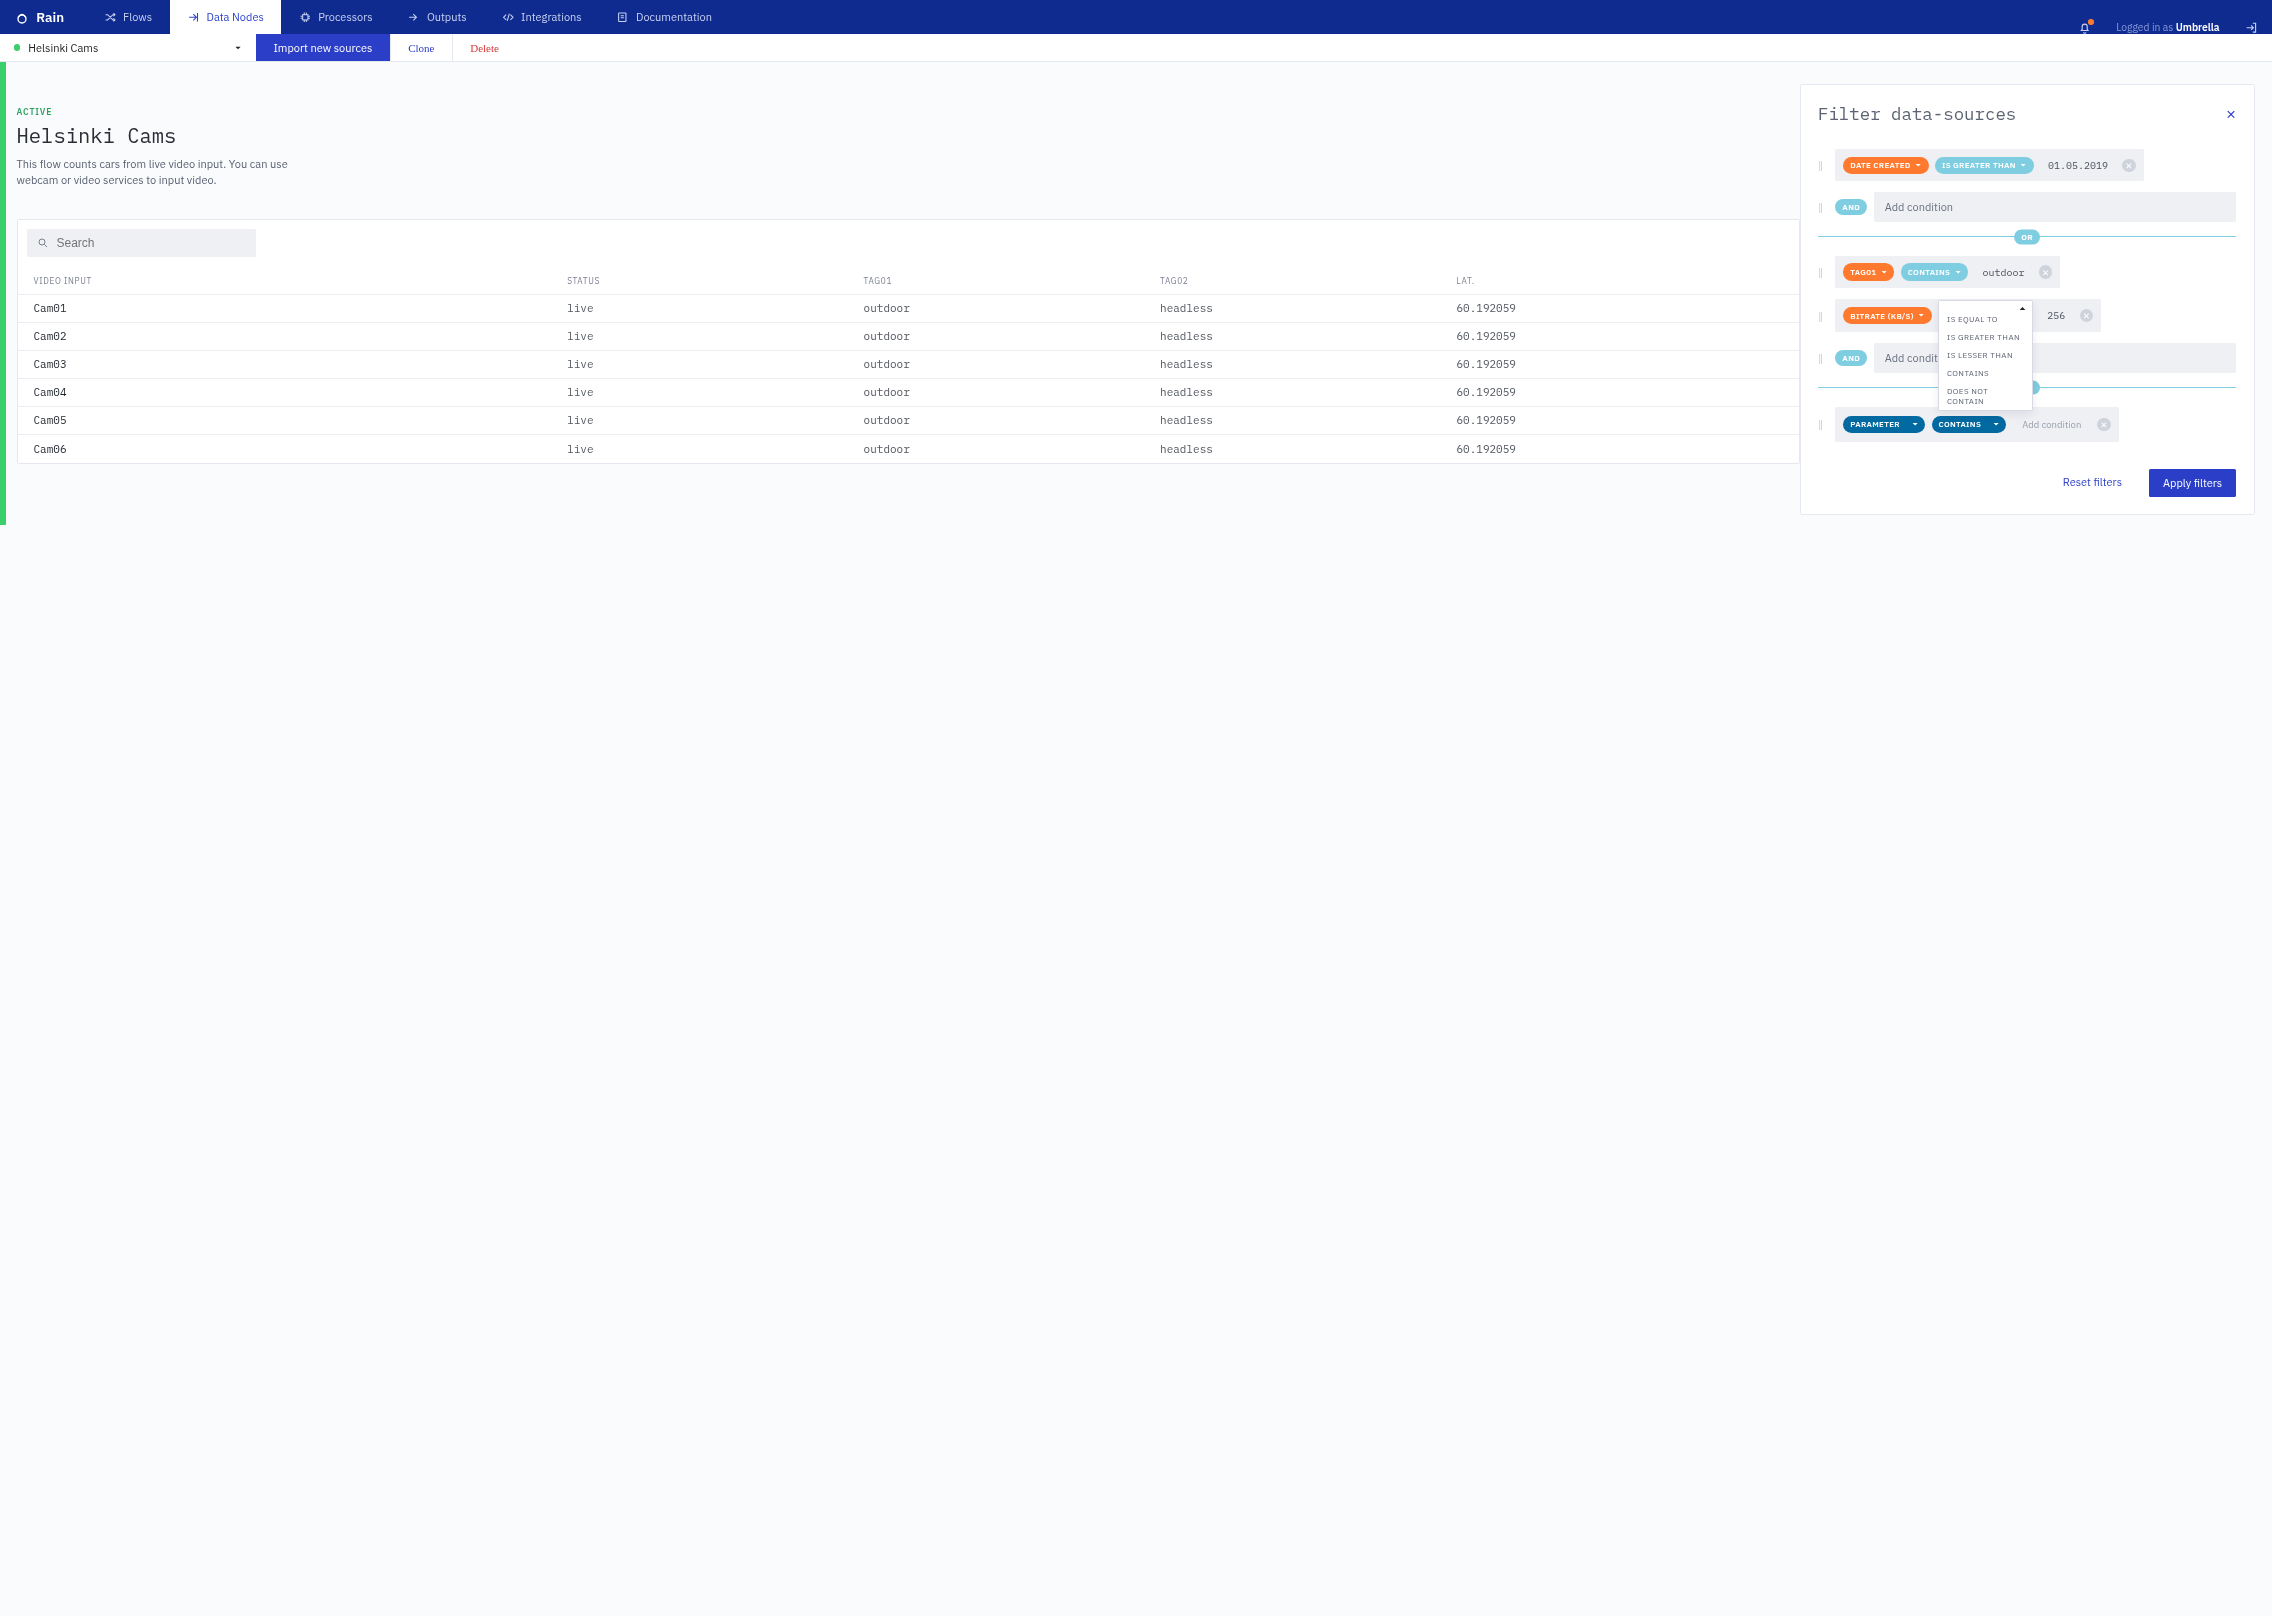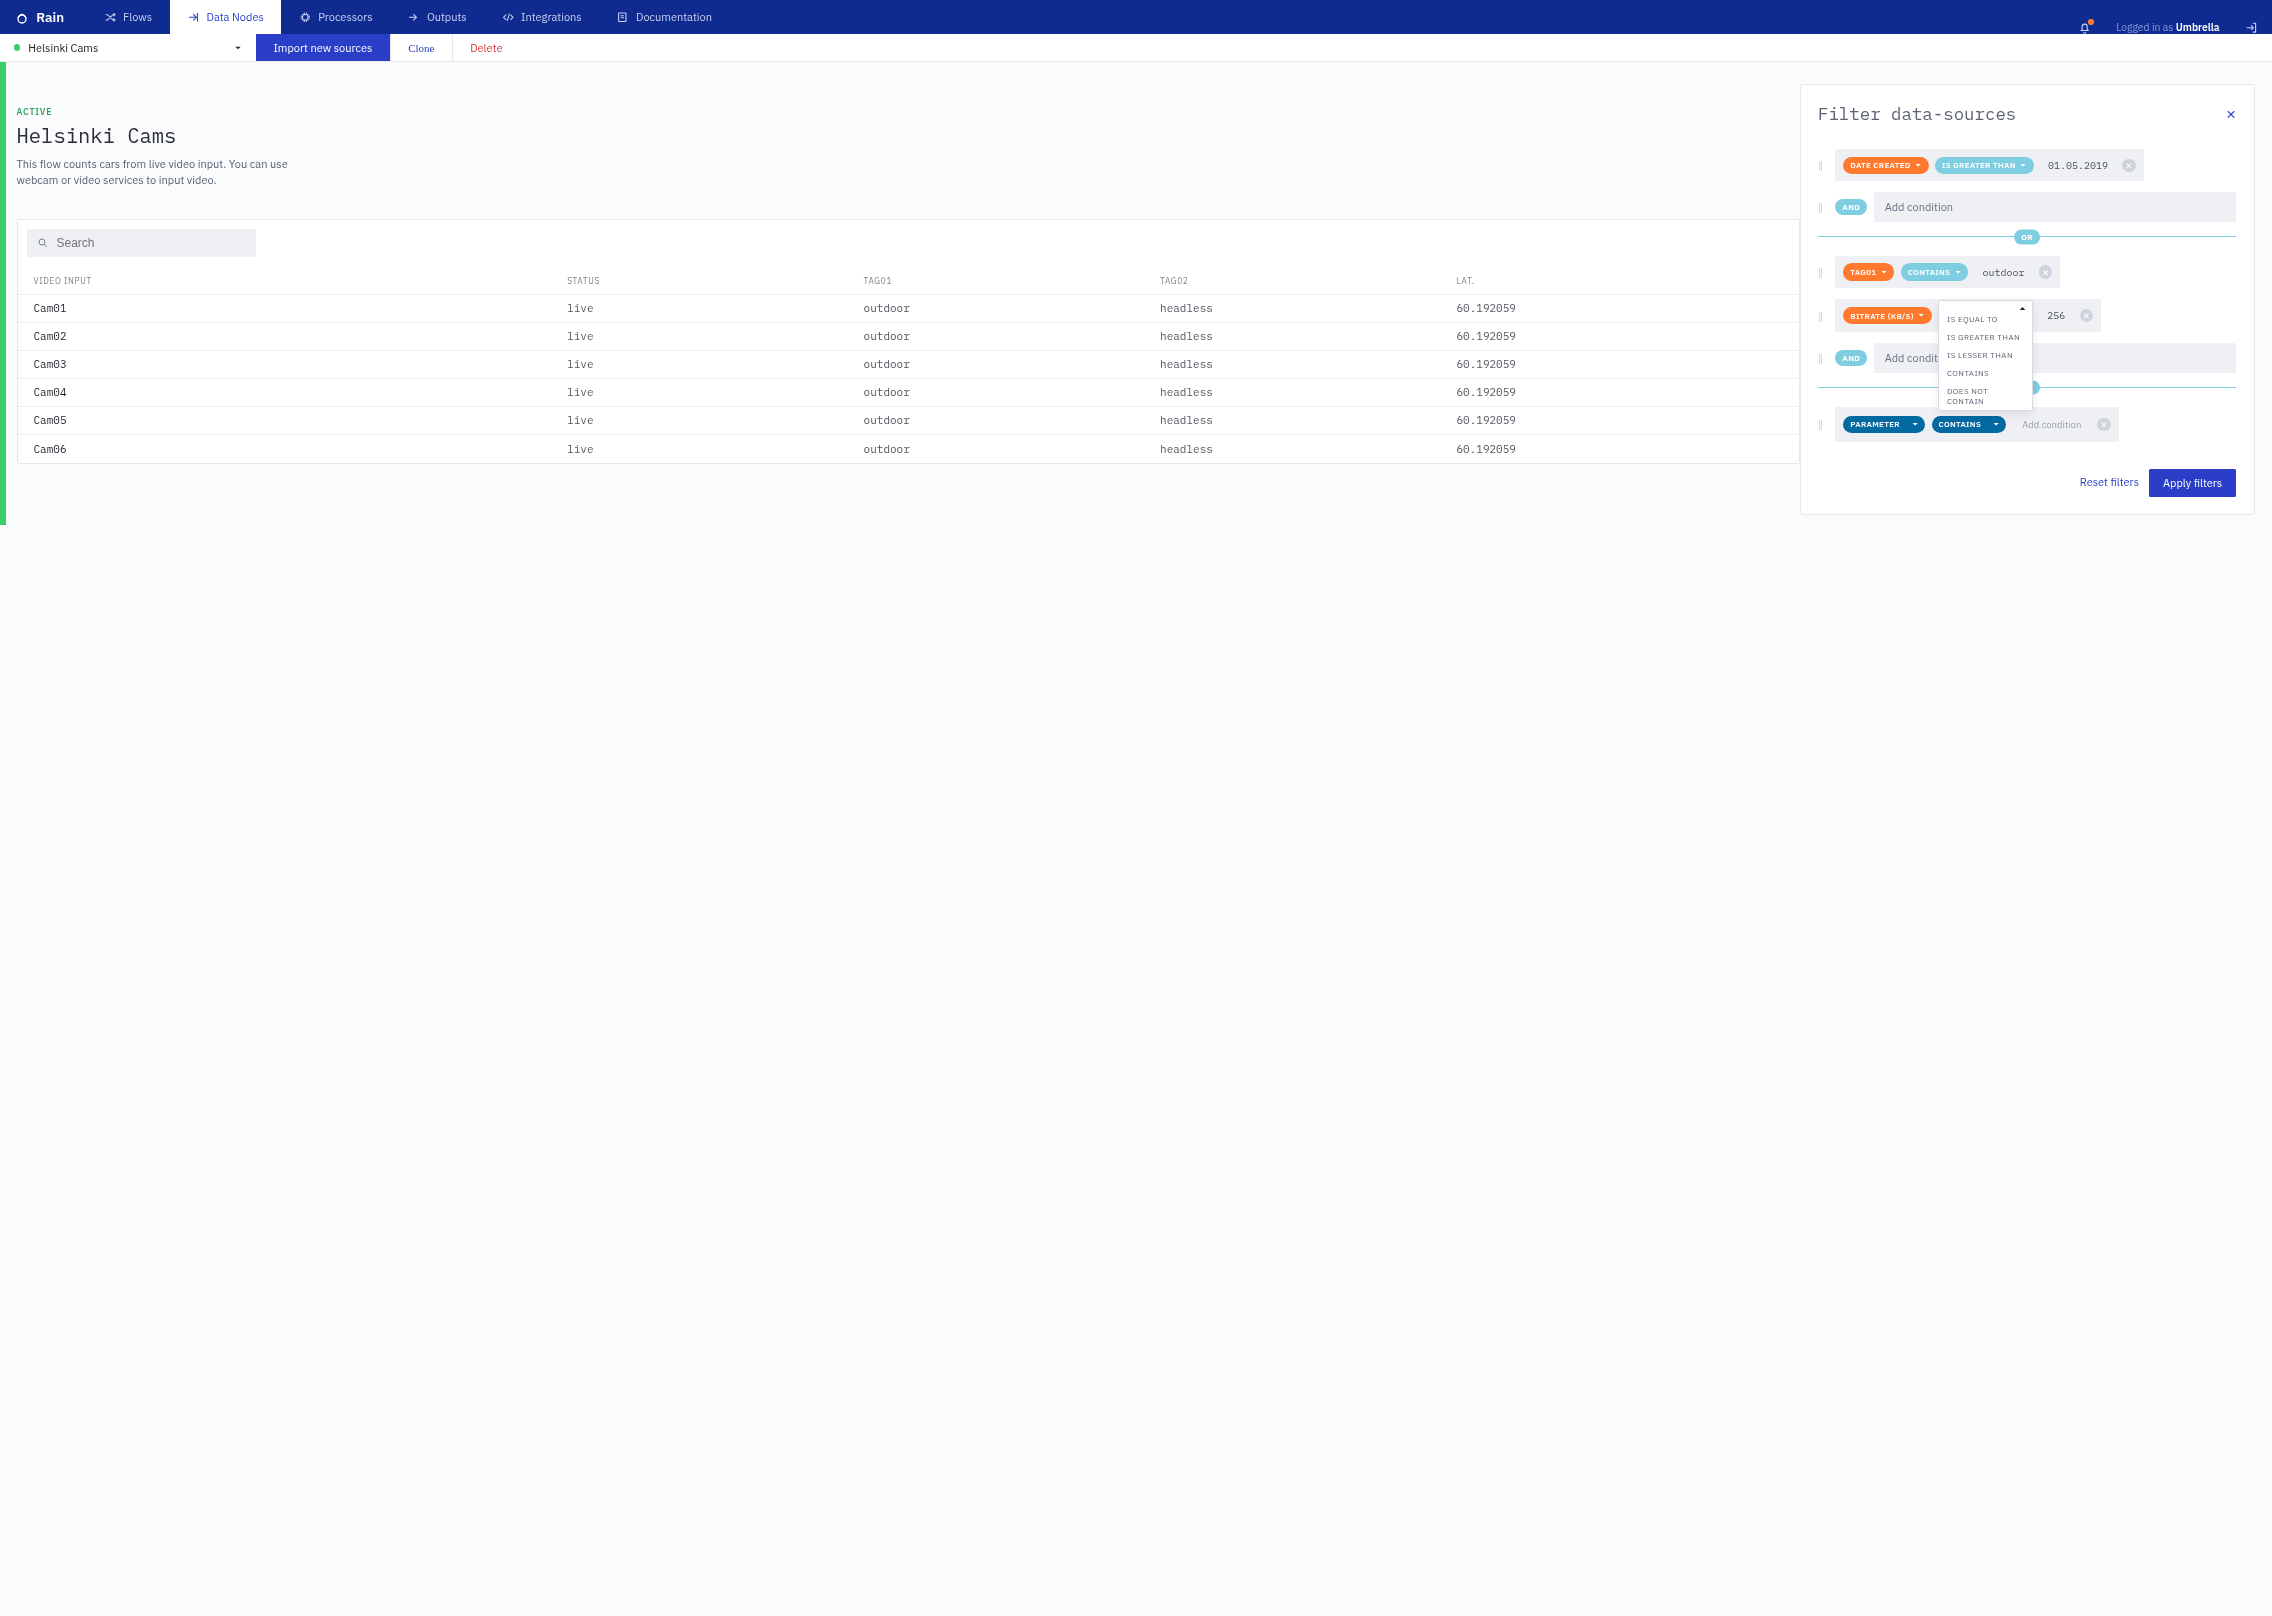--- a/index.html
+++ b/index.html
@@ -81,21 +81,21 @@
 .btn-bar > div {
   display: flex;
   align-items: center;
   padding: 0 17.4px;
   border-left: 0.8px solid #e6e8ef;
   cursor: pointer;
   font-size: 11px;
 }
 .btn-import { background: #2b3ec8; color: #fff; border-left: none !important; }
 .btn-clone { color: #2b3ec8; font-family: Liberation Serif, serif; }
-.btn-delete { color: #d63838; }
+.btn-delete { color: #d63838; font-family: Liberation Serif, serif; }
 
 
 .page {
   display: flex;
   align-items: flex-start;
 }
 .green-strip { width: 5.5px; align-self: stretch; background: #3bcf6b; }
 .main { flex: 1; padding: 44px 0 0 0; min-width: 0; }
 
 .hero { padding: 0 0 22px 11px; max-width: 284px; }
@@ -245,21 +245,21 @@
 
 .placeholder-chip {
   background: #eef0f4;
   padding: 4.7px 9.5px;
   font-size: 9.5px;
   color: #9aa0ad;
   border-radius: 1.6px;
 }
 
 .panel-footer {
-  display: flex; justify-content: flex-end; gap: 2px; margin-top: 27px;
+  display: flex; justify-content: flex-end; gap: 19px; margin-top: 27px;
 }
 .link-btn { color: #2b3ec8; padding: 6.3px 8px; cursor: pointer; font-size: 11px; }
 .primary-btn {
   background: #2b3ec8; color: #fff; padding: 7px 14px; border-radius: 1.6px;
   cursor: pointer; font-size: 11px;
 }
 
 svg { display: block; }
 </style>
 </head>

